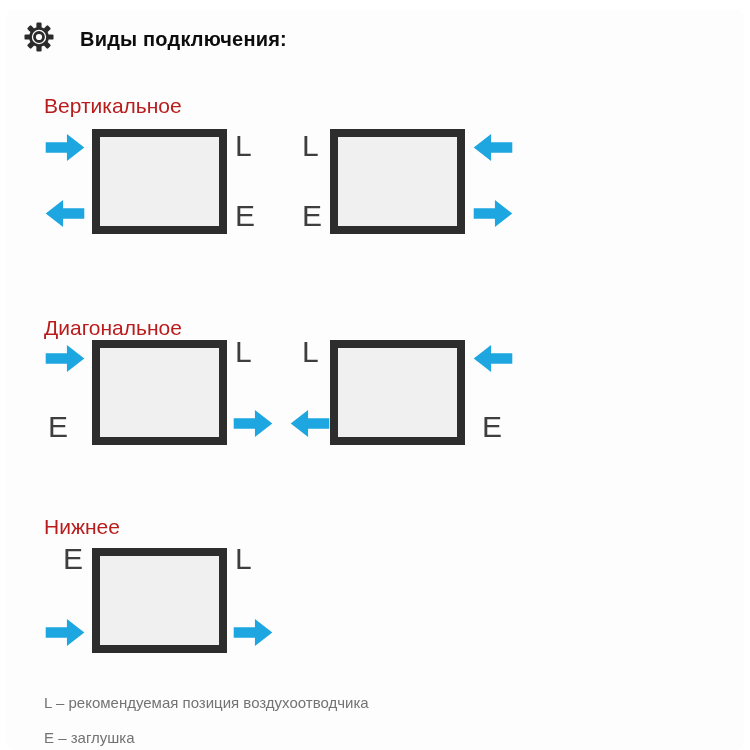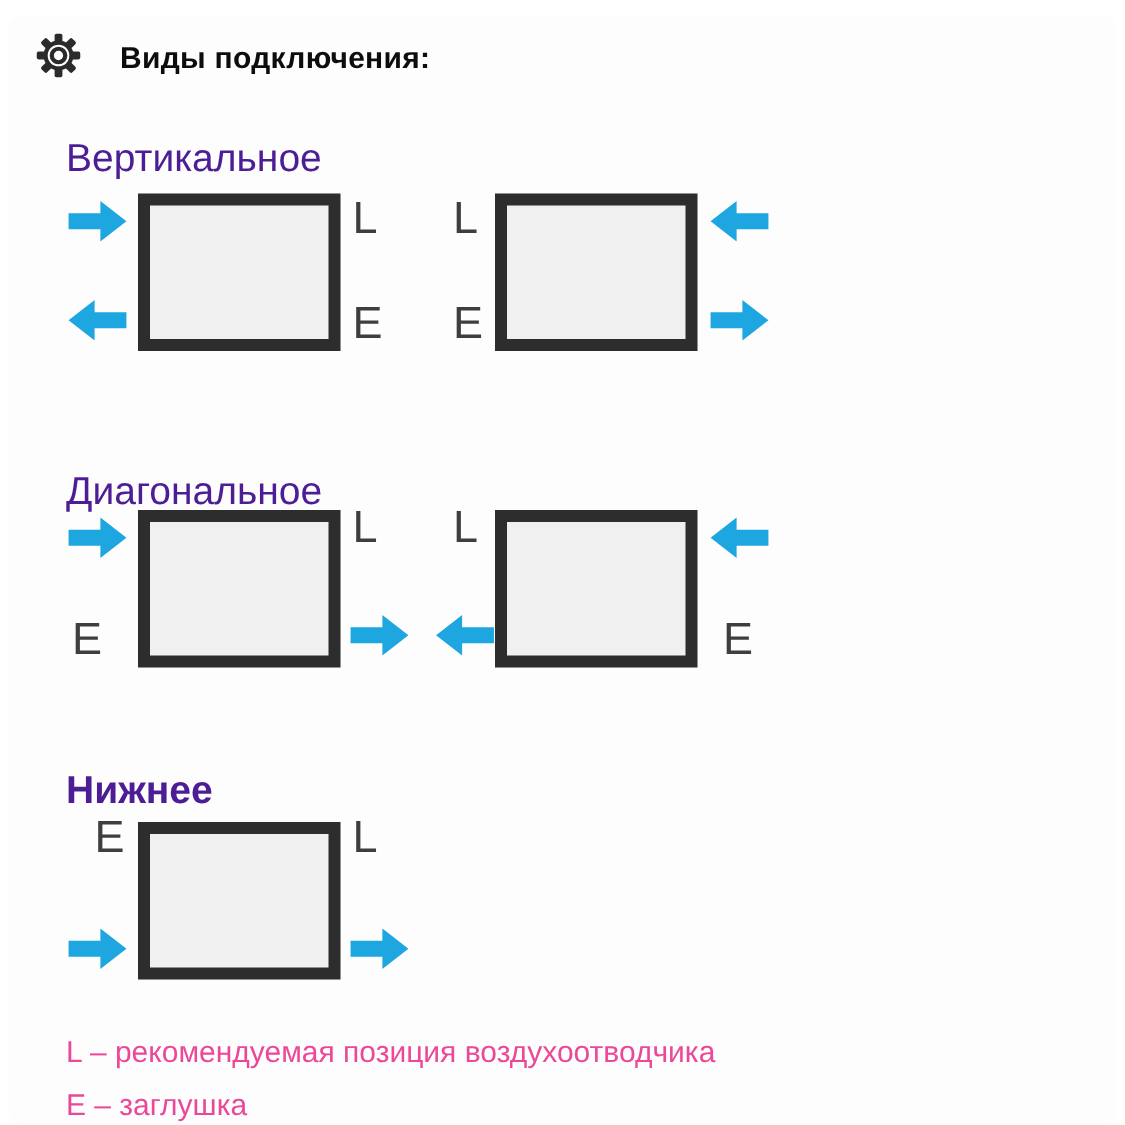--- a/index.html
+++ b/index.html
@@ -2,27 +2,27 @@
 <html lang="ru"><head>
 <meta charset="utf-8">
 <style>
   html,body{margin:0;padding:0;background:#ffffff;}
   body{font-family:"Liberation Sans", sans-serif;}
   #canvas{position:relative;width:750px;height:750px;background:#ffffff;overflow:hidden;}
   .card{position:absolute;left:6px;top:10px;right:6px;bottom:0;background:#fdfdfd;border-radius:8px;}
   .page-title{position:absolute;left:80px;top:27px;font-size:20px;line-height:24px;font-weight:700;color:#0d0d0d;letter-spacing:.2px;}
   .gear{position:absolute;left:23px;top:21px;width:32px;height:32px;}
   .gear svg{display:block;width:100%;height:100%;}
-  .section-label{position:absolute;font-size:26px;line-height:23px;color:#4c1d95;}
+  .section-label{position:absolute;font-size:21px;line-height:23px;color:#b91c1c;}
   .radiator{position:absolute;width:135px;height:105px;box-sizing:border-box;border:8px solid #2d2d2d;background:#f0f0f0;}
   .letter{position:absolute;font-size:30px;line-height:30px;color:#3e3e3e;}
   .arrow{position:absolute;width:40px;height:27px;}
   .arrow svg{display:block;width:100%;height:100%;}
   .arrow.left{transform:scaleX(-1);}
-  .legend-line{position:absolute;font-size:20px;line-height:17px;color:#ec4899;}
+  .legend-line{position:absolute;font-size:15px;line-height:17px;color:#737373;}
 </style>
 </head>
 <body>
 
 <div id="canvas">
   <div class="card"></div>
 
   <div class="gear">
     <svg viewBox="-16 -16 32 32" xmlns="http://www.w3.org/2000/svg">
       <g fill="#2b2b2b">
@@ -95,21 +95,21 @@
         <polygon points="0,8.5 22,8.5 22,0 40,14 22,28 22,19.5 0,19.5" fill="#1da6e0"></polygon>
       </svg>
   </div>
   <div class="arrow left" style="left:290px;top:410px;">
     <svg viewBox="0 0 40 28">
         <polygon points="0,8.5 22,8.5 22,0 40,14 22,28 22,19.5 0,19.5" fill="#1da6e0"></polygon>
       </svg>
   </div>
   <div class="letter" style="left:482px;top:412px;">E</div>
 
-  <div class="section-label" style="left:44px;top:515px;font-weight:bold;">Нижнее</div>
+  <div class="section-label" style="left:44px;top:515px;">Нижнее</div>
 
   <div class="letter" style="left:63px;top:544px;">E</div>
   <div class="radiator" style="left:92px;top:548px;"></div>
   <div class="letter" style="left:235px;top:544px;">L</div>
   <div class="arrow" style="left:45px;top:619px;">
     <svg viewBox="0 0 40 28">
         <polygon points="0,8.5 22,8.5 22,0 40,14 22,28 22,19.5 0,19.5" fill="#1da6e0"></polygon>
       </svg>
   </div>
   <div class="arrow" style="left:233px;top:619px;">

